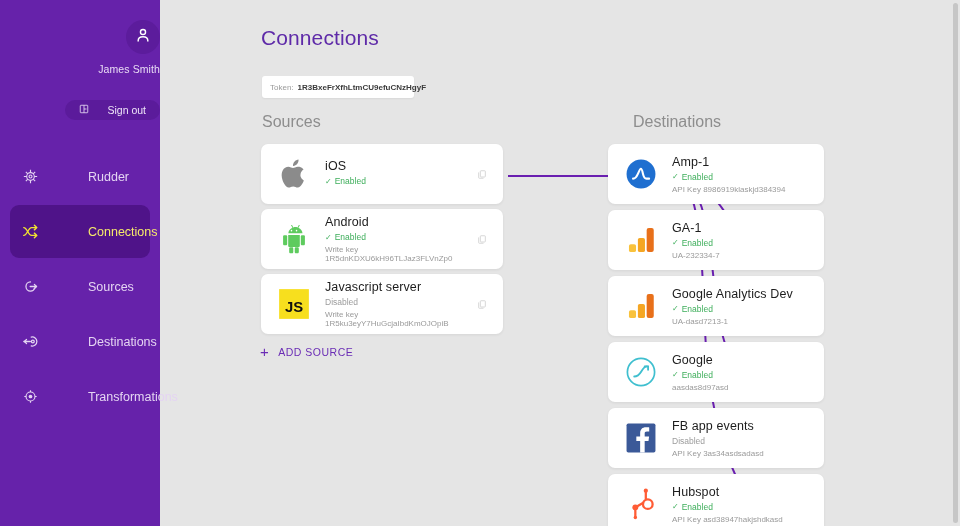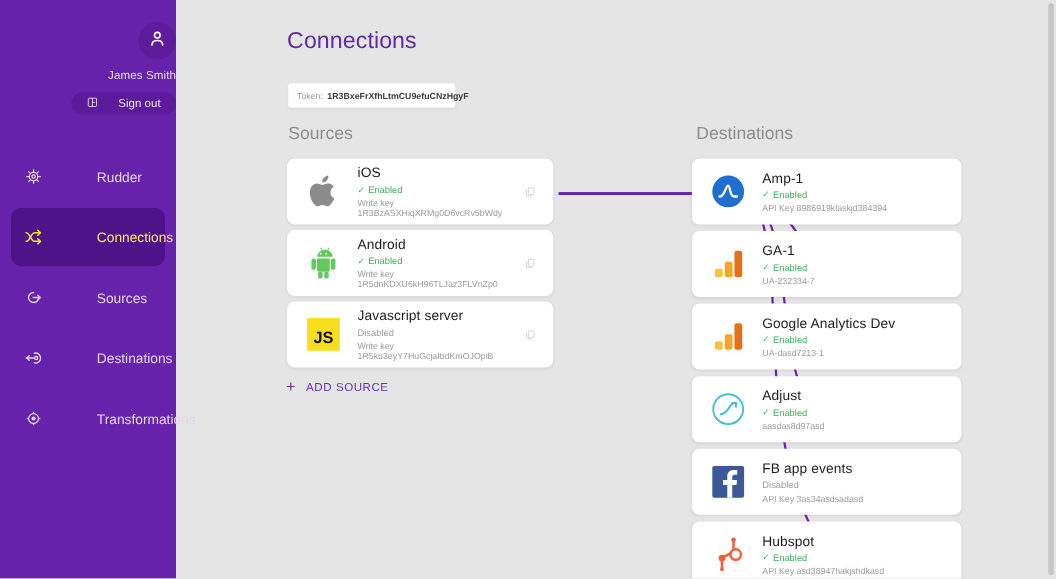--- a/index.html
+++ b/index.html
@@ -26,21 +26,21 @@
     display: flex; align-items: center; justify-content: center;
   }
   .avatar svg { width: 18px; height: 18px; }
   .user-name {
     margin-top: 9px;
     color: #e9dcf5;
     font-size: 10.5px;
     letter-spacing: .1px;
   }
   .signout {
-    margin-top: 9px;
+    margin-top: 25px;
     background: #5B1B9B;
     border-radius: 13px;
     height: 20px;
     padding: 0 14px;
     display: flex; align-items: center; gap: 18px;
     color: #efe6f8;
     font-size: 10.5px;
     cursor: pointer;
     border: none;
     font-family: inherit;
@@ -127,21 +127,21 @@
   .card-key { font-size: 8px; color: #9a9a9a; }
   .copy-btn {
     width: 18px; height: 18px; margin-right: 12px;
     display: flex; align-items: center; justify-content: center;
     cursor: pointer; flex: 0 0 18px;
   }
   .copy-btn svg { width: 10px; height: 11px; }
 
   
   .src-card { left: 101px; width: 242px; height: 60px; }
-  .dst-card { left: 469px; width: 245px; height: 60px; }
+  .dst-card { left: 448px; width: 216px; height: 60px; }
 
   .add-source {
     position: absolute; left: 100px; top: 344px;
     display: flex; align-items: center; gap: 9px;
     color: #6A2CB5; font-size: 10.5px; letter-spacing: .5px;
     cursor: pointer; z-index: 4;
   }
   .add-source .plus { font-size: 15px; line-height: 1; font-weight: 400; }
 
   #wires { position: absolute; left: 0; top: 0; width: 800px; height: 526px; z-index: 1; }
@@ -267,24 +267,20 @@
       <div class="card-ico">
         <svg viewBox="0 0 24 24" fill="#8b8b8b">
           <path d="M16.6 12.6c0-2.5 2-3.7 2.1-3.8-1.1-1.7-2.9-1.9-3.6-1.9-1.5-.2-3 .9-3.8.9s-2-.9-3.2-.9c-1.7 0-3.2 1-4 2.5-1.7 3-.4 7.4 1.2 9.8.8 1.2 1.8 2.5 3 2.4 1.2 0 1.7-.8 3.1-.8 1.5 0 1.9.8 3.2.8 1.3 0 2.2-1.2 3-2.4.9-1.3 1.3-2.6 1.3-2.7 0 0-2.4-1-2.4-3.9zM14.2 5c.7-.8 1.1-2 1-3.2-1 0-2.2.7-2.9 1.5-.6.7-1.2 1.9-1 3 1.1.1 2.2-.6 2.9-1.3z"></path>
         </svg>
       </div>
       <div class="card-body">
         <div class="card-title">iOS</div>
         <div class="card-status enabled">
           <span class="chk">✓</span>
           <span>Enabled</span>
-        </div>
-        <div class="card-key">
-          <span>Write key</span>
-          <span>1R3BzASXHiqXRMg0D6vcRv5bWdy</span>
         </div>
       </div>
       <div class="copy-btn">
         <svg viewBox="0 0 24 24" fill="none" stroke="#cfcfcf" stroke-width="2">
           <rect x="8" y="3" width="12" height="15" rx="1.6"></rect>
           <path d="M15.6 21H5.6A1.6 1.6 0 0 1 4 19.4V7"></path>
         </svg>
       </div>
     </div>
 
@@ -412,21 +408,21 @@
 
     <div class="card dst-card" style="top:342px">
       <div class="card-ico">
         <svg viewBox="0 0 24 24">
           <circle cx="12" cy="12" r="9.6" fill="none" stroke="#3FBFCF" stroke-width="1.2"></circle>
           <path d="M7.2 15.2c2.6 0 3.8-1.6 5-3.6s2.1-3.6 4.1-3.6" fill="none" stroke="#3FBFCF" stroke-width="1.3" stroke-linecap="round"></path>
           <path d="M14.6 8h2.4v2.4" fill="none" stroke="#3FBFCF" stroke-width="1.3" stroke-linecap="round"></path>
         </svg>
       </div>
       <div class="card-body">
-        <div class="card-title">Adjust</div>
+        <div class="card-title">Google</div>
         <div class="card-status enabled">
           <span class="chk">✓</span>
           <span>Enabled</span>
         </div>
         <div class="card-key">
           <span>aasdas8d97asd</span>
         </div>
       </div>
     </div>
 

